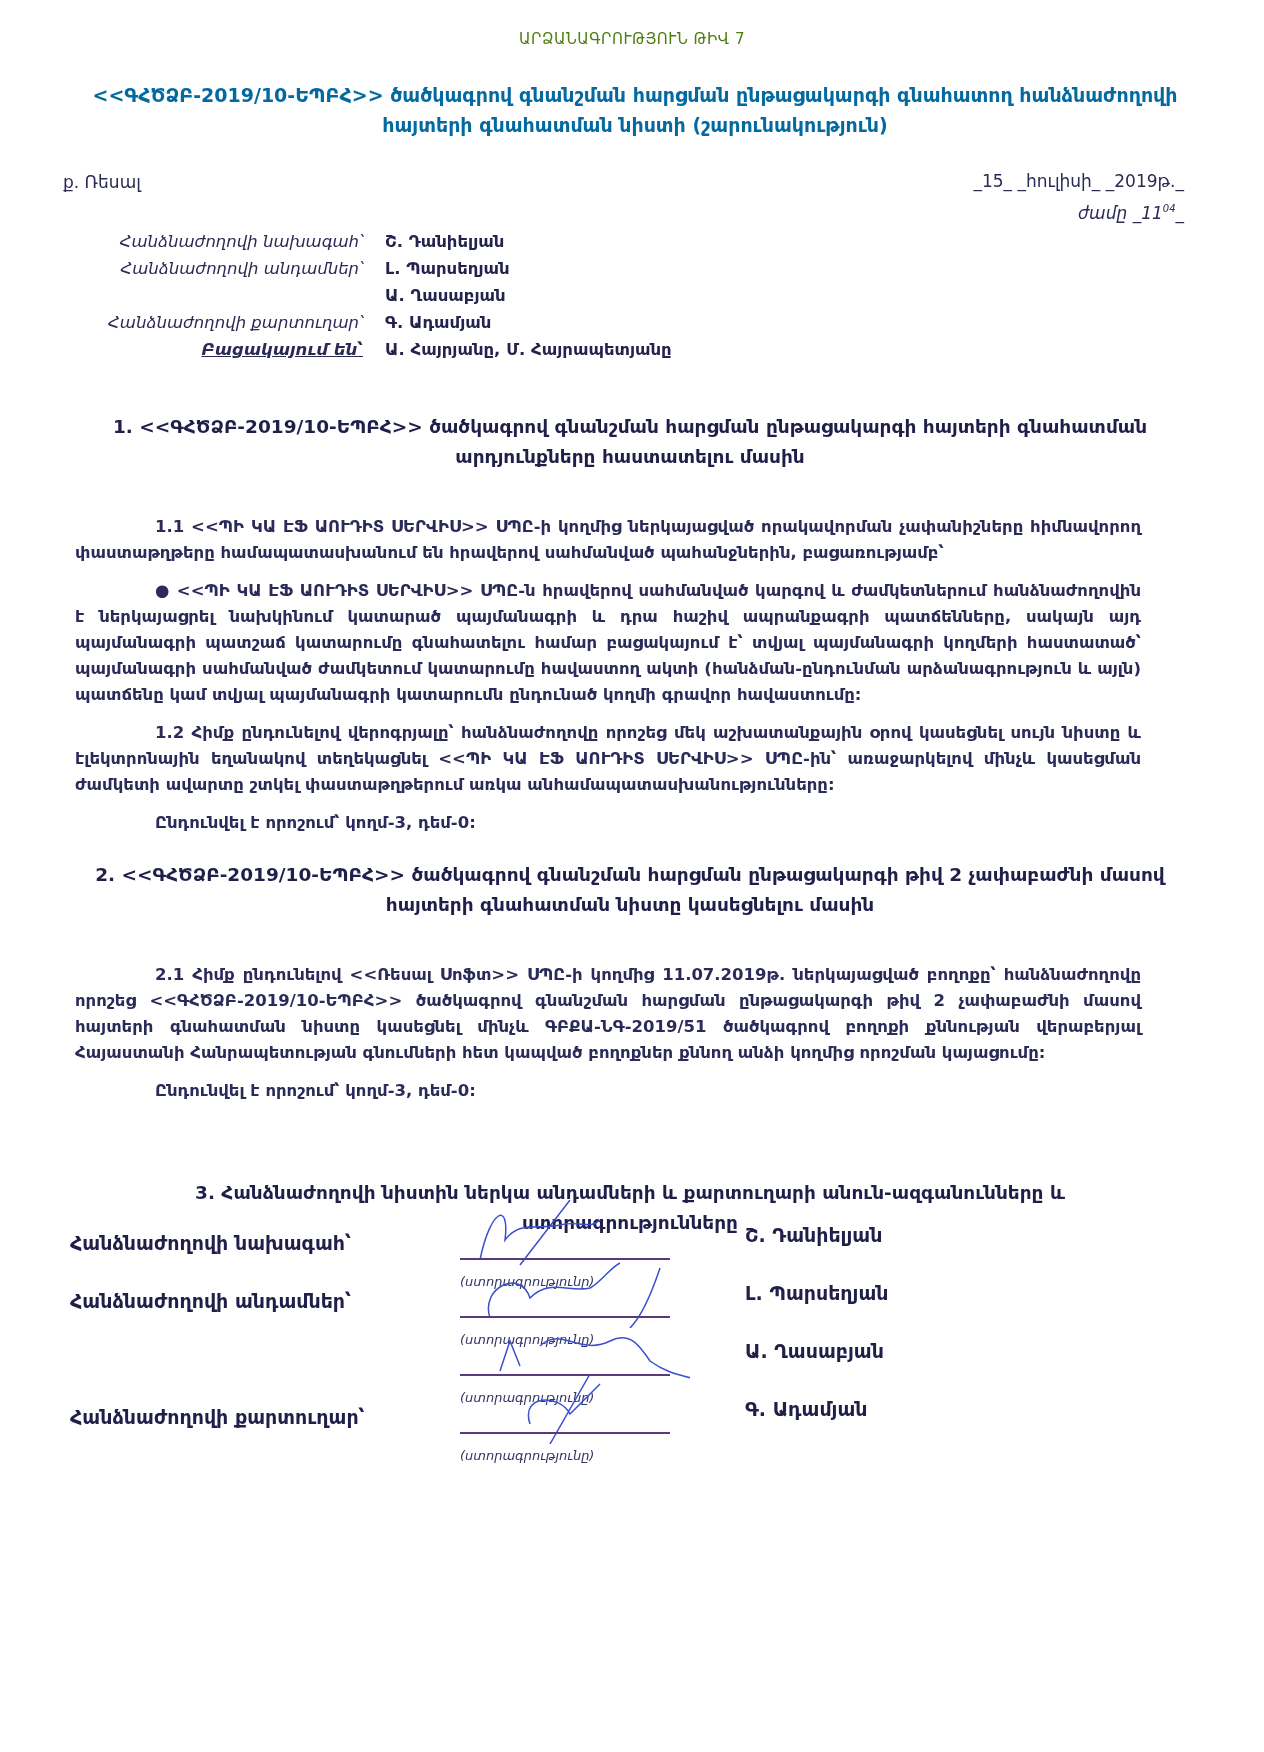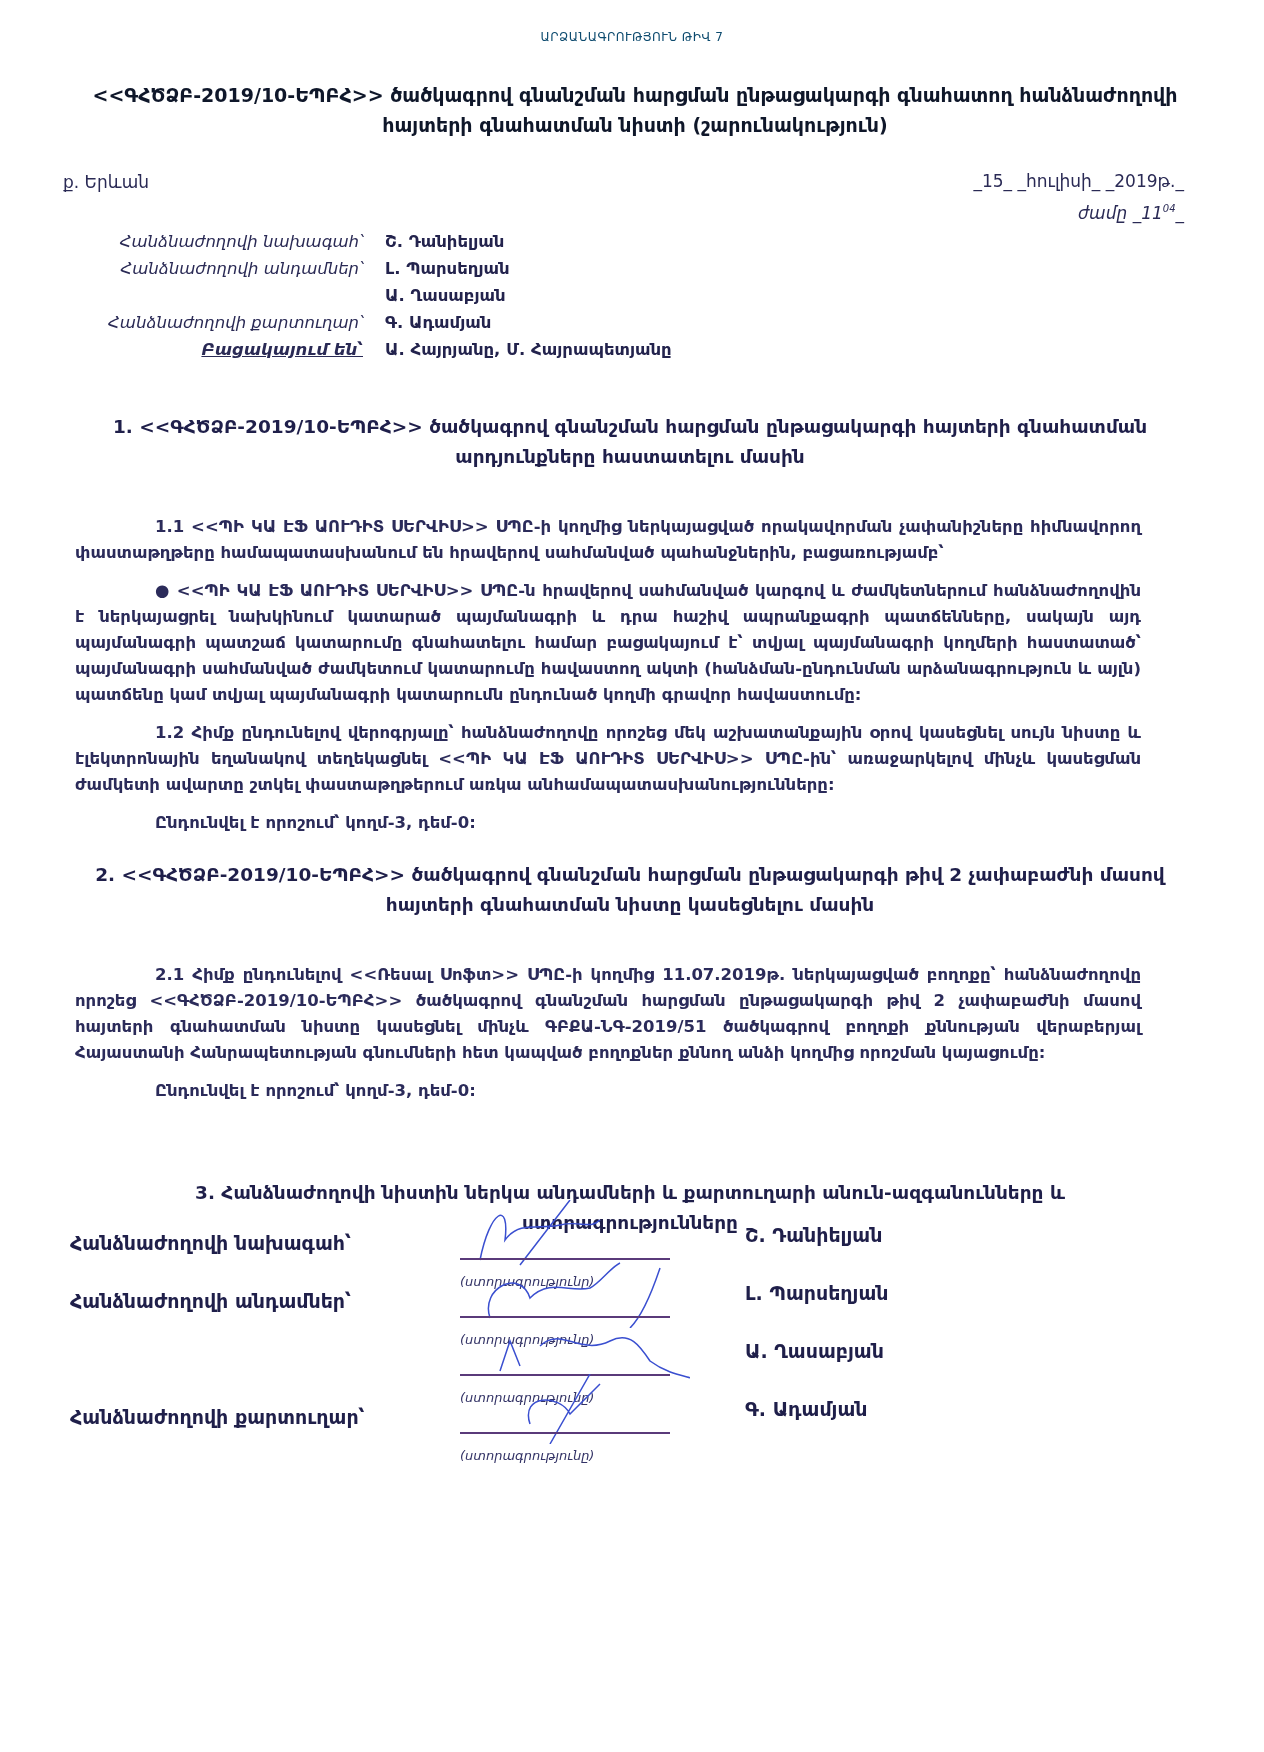--- a/index.html
+++ b/index.html
@@ -3,25 +3,25 @@
   <meta charset="utf-8">
   <style>
     html, body { margin: 0; padding: 0; background: #ffffff; }
     body {
       width: 1264px; height: 1752px; position: relative; overflow: hidden;
       font-family: "DejaVu Sans", sans-serif; color: #2a2a55;
     }
     .abs { position: absolute; }
     .title {
       left: 0; width: 1264px; top: 30px; text-align: center;
-      font-size: 12px; letter-spacing: 0.5px; color: #0c4a6e;
+      font-size: 15px; letter-spacing: 0.5px; color: #4d7c0f;
     }
     .subtitle {
       left: 60px; width: 1150px; top: 80px; text-align: center;
-      font-size: 19px; font-weight: bold; line-height: 30px; color: #0f172a;
+      font-size: 19px; font-weight: bold; line-height: 30px; color: #0369a1;
     }
     .city { left: 63px; top: 172px; font-size: 17px; }
     .date { right: 80px; top: 168px; font-size: 17px; text-align: right; line-height: 27px; }
     .date sup { font-size: 10px; }
     .participants { left: 63px; top: 228px; font-size: 16.5px; line-height: 27px; }
     .prow { display: flex; }
     .plabel { width: 300px; text-align: right; padding-right: 22px; font-style: italic; }
     .plabel.u { text-decoration: underline; font-weight: bold; }
     .pval { font-weight: bold; color: #23234d; }
     .section-head {
@@ -42,21 +42,21 @@
     .sig-caption { position: absolute; left: 0; top: 42px; font-size: 13px; font-style: italic; color: #333366; margin-top: 12px; }
     .sig-name { margin-left: 75px; font-size: 19px; font-weight: bold; padding-top: 4px; color: #1f1f4a; }
     .scribble { position: absolute; left: 0; top: -20px; width: 230px; height: 70px; pointer-events: none; }
   </style>
 </head>
 <body>
 
 <div class="abs title">ԱՐՁԱՆԱԳՐՈՒԹՅՈՒՆ ԹԻՎ 7</div>
 <div class="abs subtitle">&lt;&lt;ԳՀԾՁԲ-2019/10-ԵՊԲՀ&gt;&gt; ծածկագրով գնանշման հարցման ընթացակարգի գնահատող հանձնաժողովի հայտերի գնահատման նիստի (շարունակություն)</div>
 
-<div class="abs city">ք. Երևան</div>
+<div class="abs city">ք. Ռեսալ</div>
 <div class="abs date">
   <div>_15_ _հուլիսի_ _2019թ._</div>
   <div style="font-style:italic;">
     <span>ժամը _11</span><sup>04</sup><span>_</span>
   </div>
 </div>
 
 <div class="abs participants">
   <div class="prow">
     <div class="plabel">Հանձնաժողովի նախագահ՝</div>

